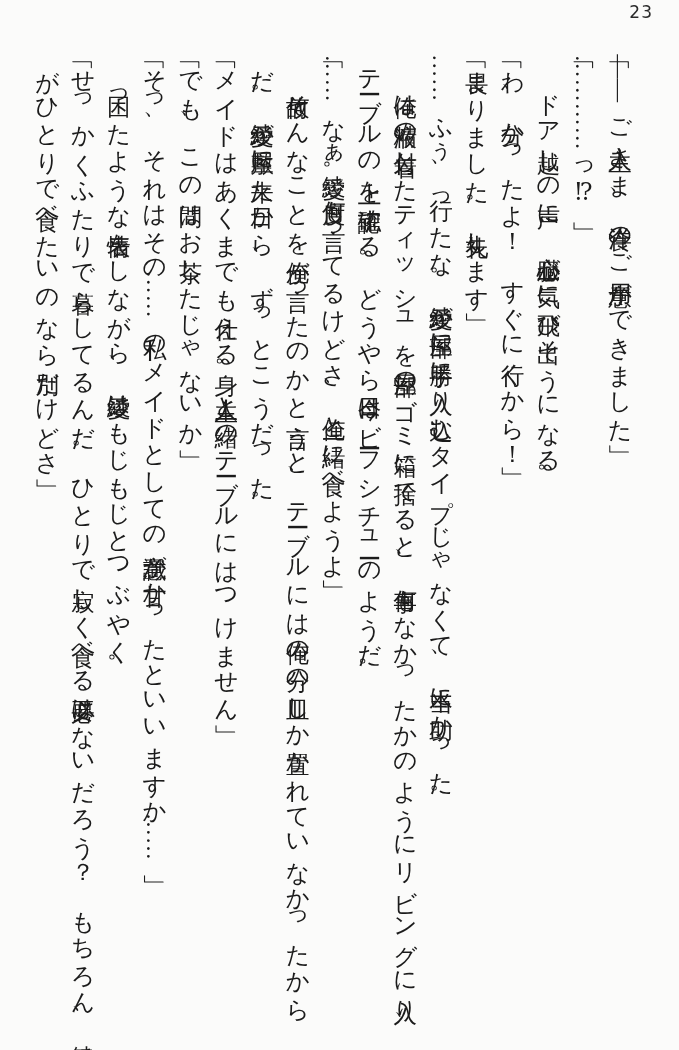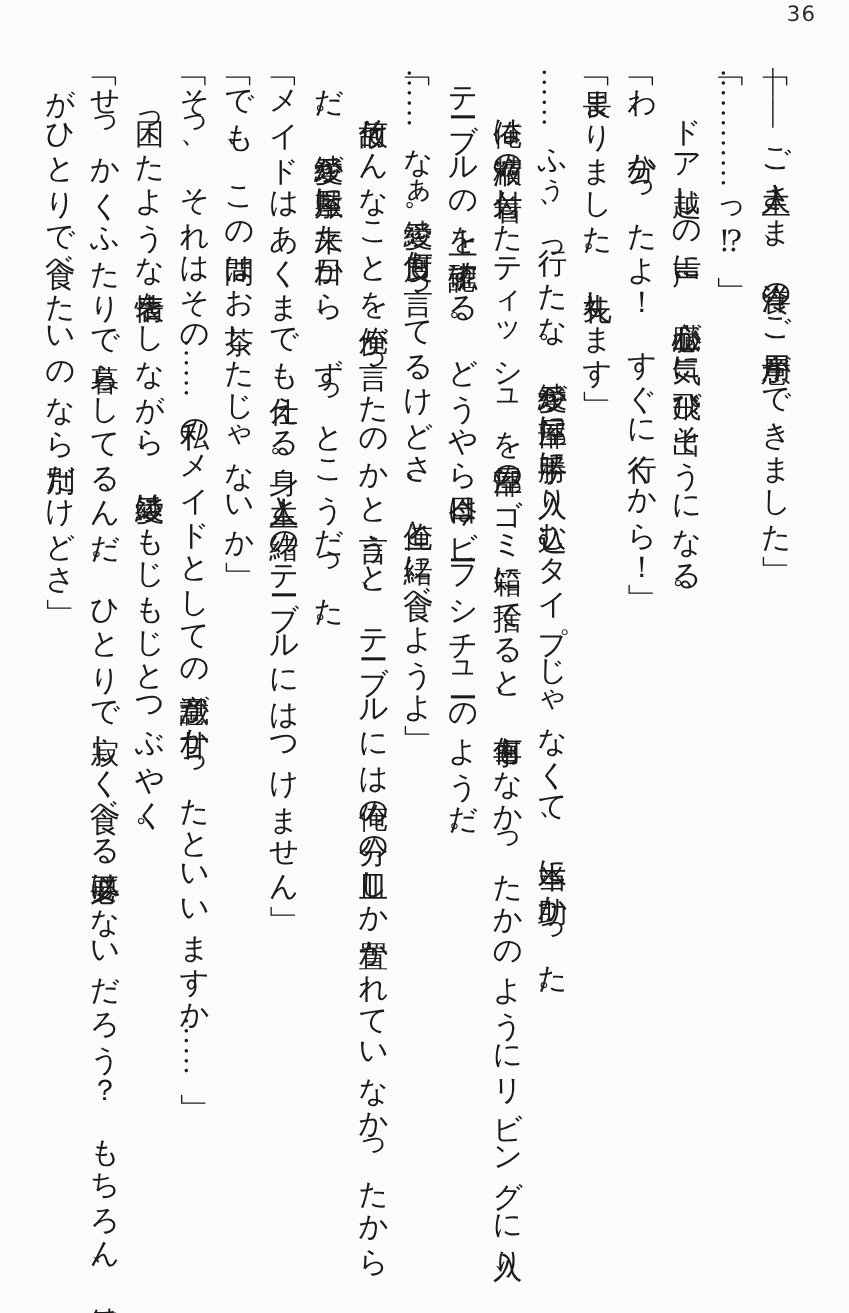--- a/index.html
+++ b/index.html
@@ -39,21 +39,21 @@
   }
   .text-block p {
     margin: 0;
     padding: 0;
     text-indent: 0;
   }
 </style>
 </head>
 <body>
 
-<div class="page-number">36</div>
+<div class="page-number">23</div>
 
 <div class="text-block" id="text-block">
     <p>「――ご主人さま、洋食のご用意ができました」</p>
     <p>「…………っ⁉」</p>
     <p>　ドア越しの声に、心臓が一気に飛び出そうになる。</p>
     <p>「わ、分かったよ！　すぐに行くから！」</p>
     <p>「畏まりました。失礼します」</p>
     <p>……ふぅ、行ったな。綾愛が部屋に勝手に入り込むタイプじゃなくて、本当に助かった。</p>
     <p>　俺は精液の付着したティッシュを部屋のゴミ箱に捨てると、何事もなかったかのようにリビングに入り、テーブルの上を確認する。どうやら今日はビーフシチューのようだ。</p>
     <p>「……なぁ綾愛。何度も言ってるけどさ、俺と一緒に食べようよ」</p>

